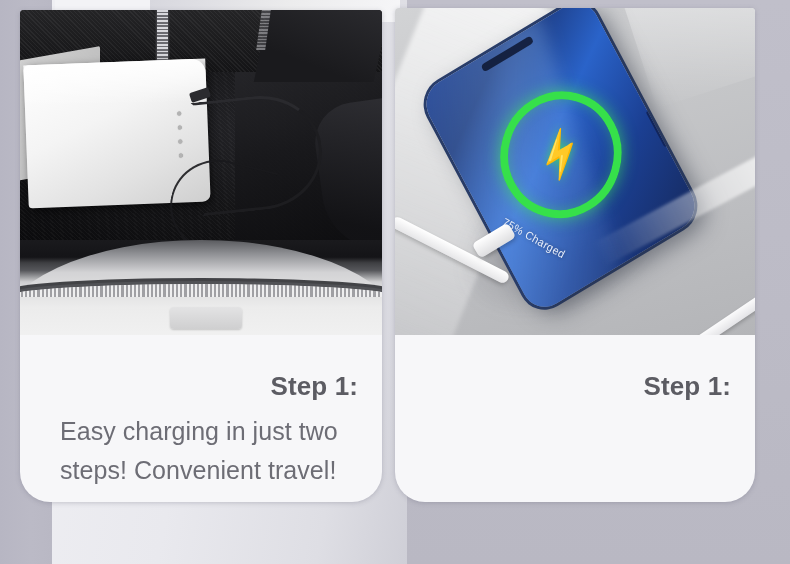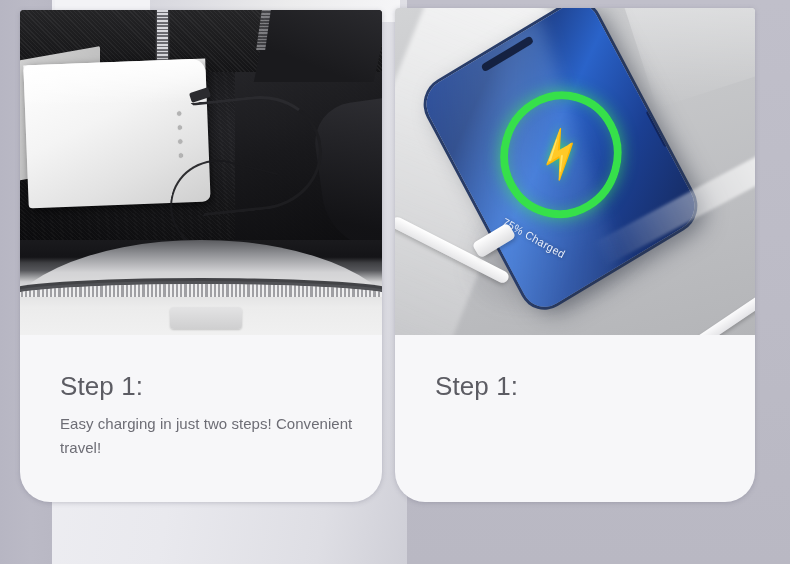--- a/index.html
+++ b/index.html
@@ -50,25 +50,25 @@
 
   .caption{
     position:absolute;left:0;right:0;
     padding:38px 24px 0 40px;
     box-sizing:border-box;
   }
   #card-left .caption{top:325px;}
   #card-right .caption{top:327px;}
 
   .step-title{
-    font-size:26px;font-weight:normal;color:#5c5c63;
-    letter-spacing:.1px;margin:0 0 12px 0;line-height:1.05;
+    font-size:26px;font-weight:bold;color:#5c5c63;
+    letter-spacing:.1px;margin:0 0 12px 0;line-height:1.05;text-align:right;
   }
   .step-body{
-    font-size:15px;color:#6d6d75;line-height:1.55;
+    font-size:25px;color:#6d6d75;line-height:1.55;
     margin:0;letter-spacing:.05px;font-weight:400;
   }
 
   
   .bag{position:absolute;inset:0;background:#0b0b0c;}
   .bag-top-fabric{
     position:absolute;left:0;top:0;width:100%;height:62px;
     background:
       repeating-linear-gradient(45deg,rgba(255,255,255,.05) 0 1px,rgba(0,0,0,0) 1px 3px),
       linear-gradient(180deg,#242426 0%,#1b1b1d 55%,#141416 100%);

